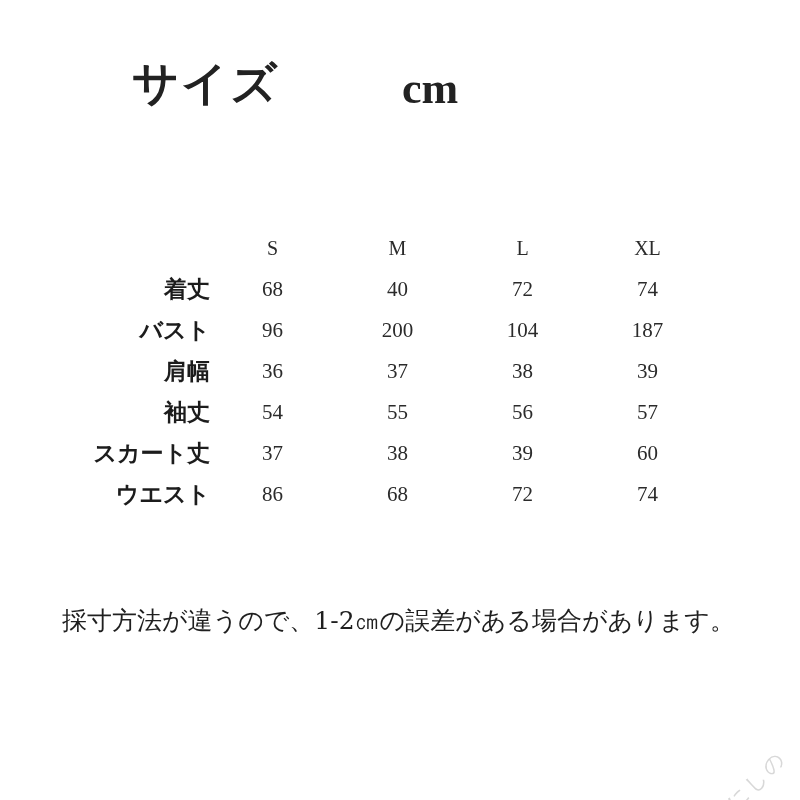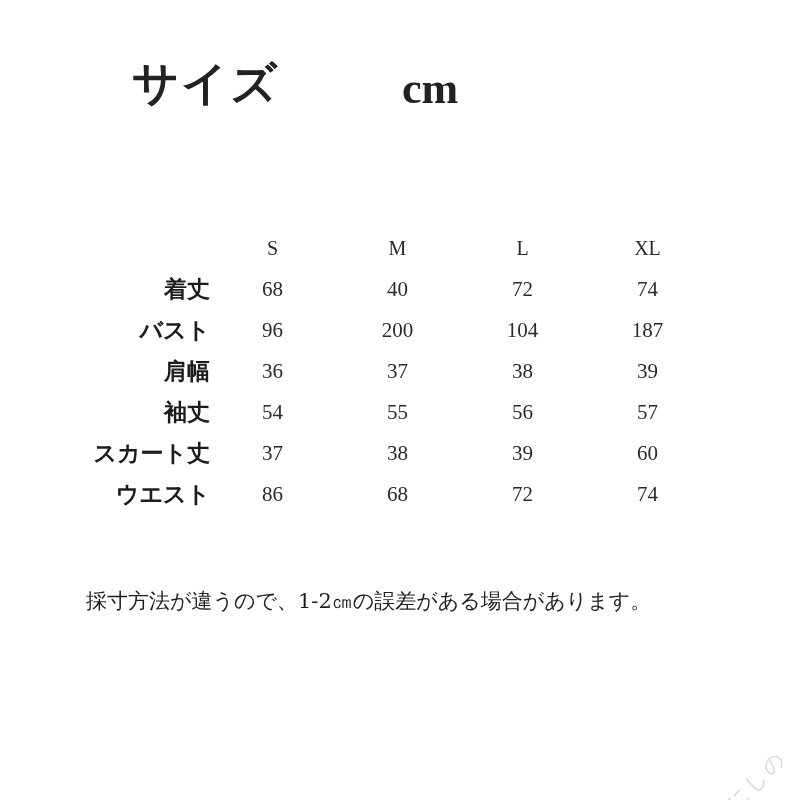--- a/index.html
+++ b/index.html
@@ -90,29 +90,28 @@
   .cell-val {
     text-align: center;
     font-family: Liberation Serif, serif;
     font-size: 21px;
     color: #2b2b2b;
   }
 
   
   .note {
     position: absolute;
-    top: 586px;
+    top: 606px;
     left: 62px;
     width: 690px;
     font-family: "DejaVu Serif", serif;
-    font-size: 21px;
+    font-size: 25px;
     letter-spacing: 0px;
     color: #1f1f1f;
     line-height: 30px;
-    margin-left: 24px;
   }
 
   
   .watermark {
     position: absolute;
     right: 8px;
     bottom: 36px;
     transform: rotate(-45deg);
     transform-origin: 100% 100%;
     font-family: "DejaVu Sans", sans-serif;

